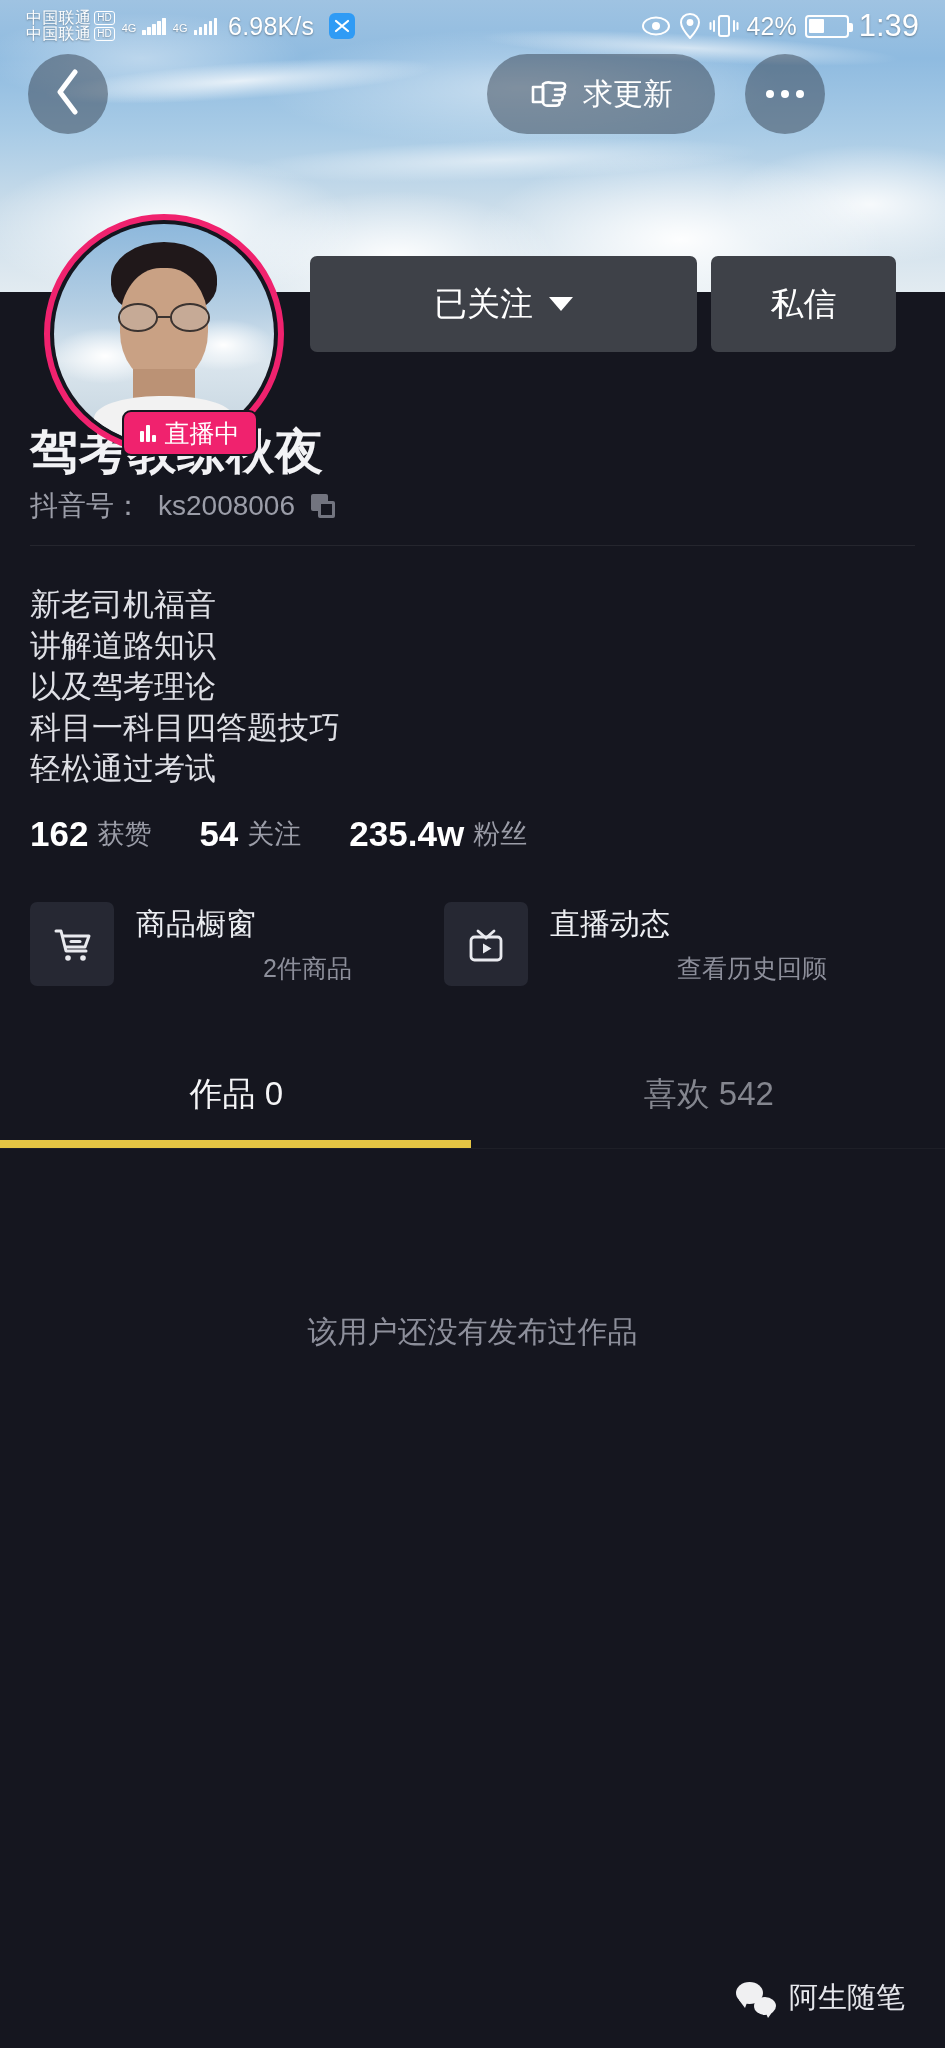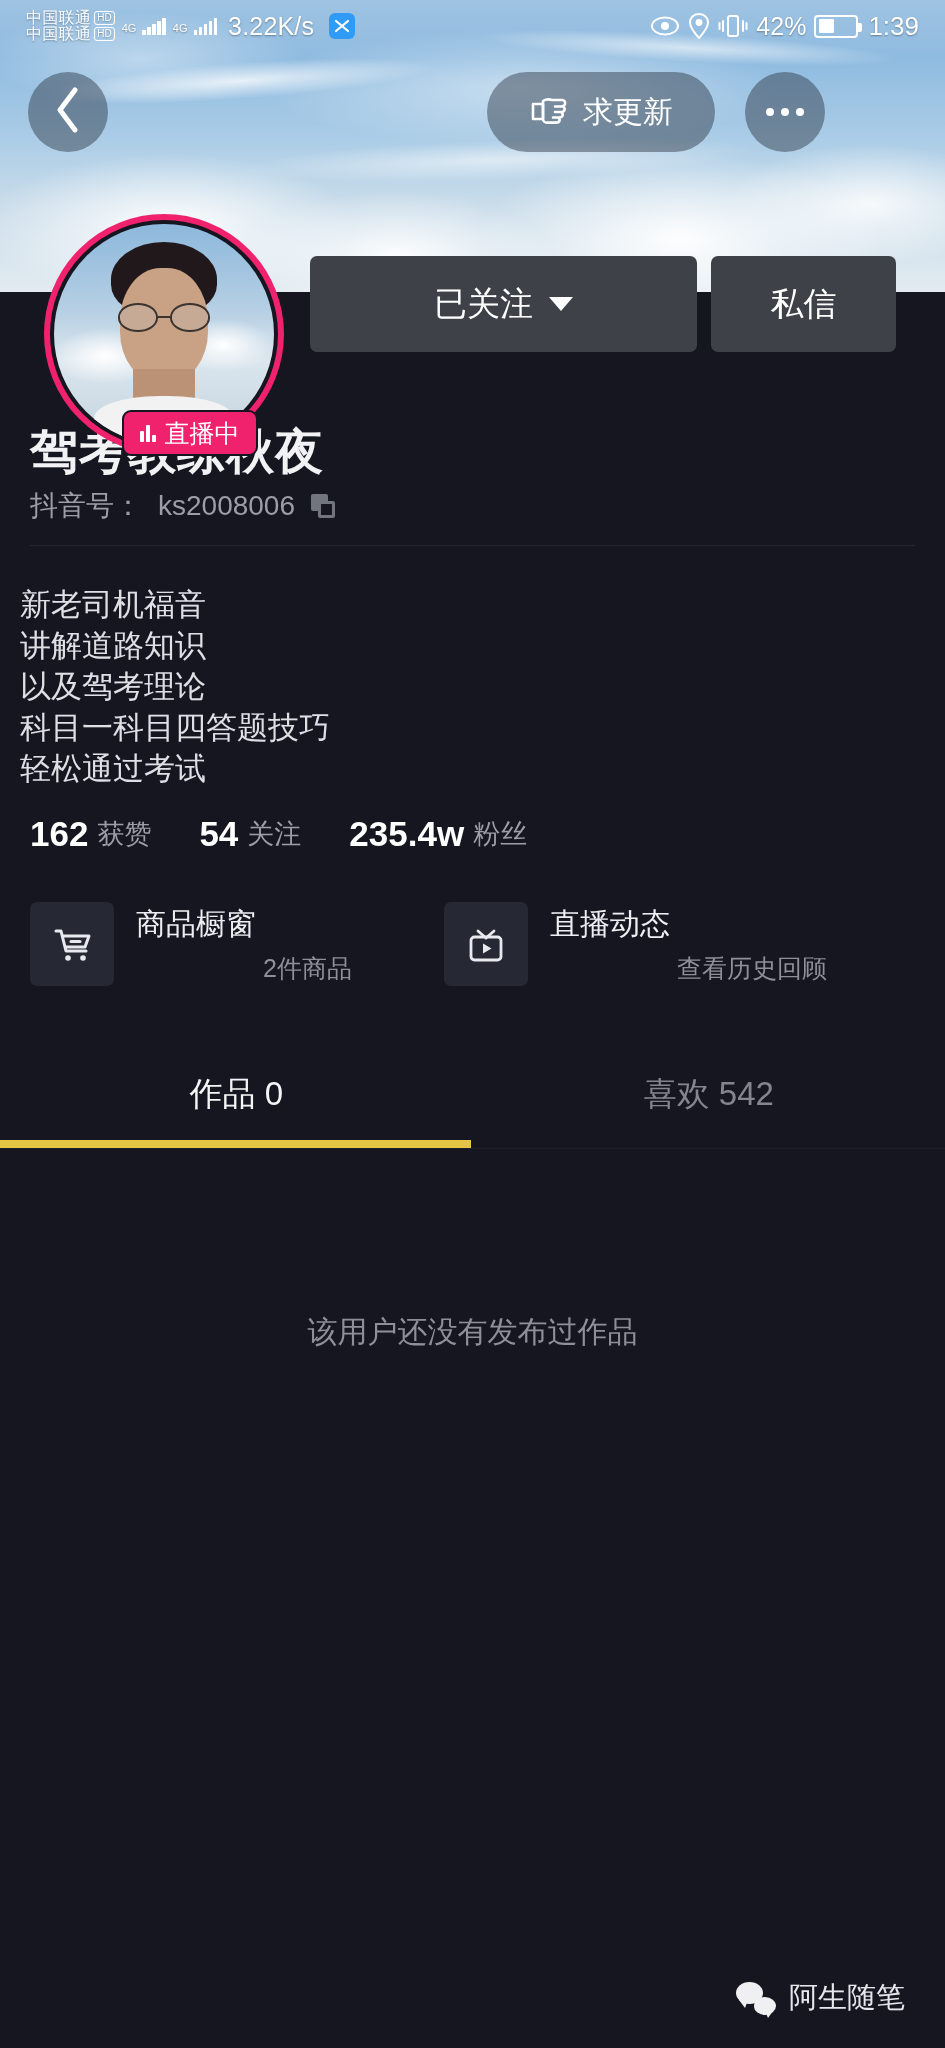--- a/index.html
+++ b/index.html
@@ -88,27 +88,26 @@
   .eye-ic, .loc-ic, .vib-ic { display:flex; align-items:center; }
   .batt {
     width:44px; height:23px; border:2.4px solid #fff; border-radius:4px;
     position:relative; display:flex; align-items:center; padding:2.5px;
   }
   .batt::after {
     content:""; position:absolute; right:-6px; top:6px;
     width:4px; height:9px; background:#fff; border-radius:0 2px 2px 0;
   }
   .batt > span { display:block; height:100%; width:42%; background:#fff; border-radius:1px; }
-  .clock { font-size:26px; margin-left:2px; }
+  .clock { font-size:31px; margin-left:2px; }
 
   
   .topnav {
-    position:absolute; left:0; top:72px; width:853px; height:86px;
+    position:absolute; left:0; top:54px; width:853px; height:86px;
     z-index:5;
-    font-family:Liberation Mono, monospace;
   }
   .circle-btn {
     position:absolute; top:0;
     width:80px; height:80px; border-radius:50%;
     background:rgba(40,48,62,.45);
     display:flex; align-items:center; justify-content:center;
   }
   .back-btn { left:28px; }
   .more-btn { right:28px; letter-spacing:3px; }
   .dots { display:flex; gap:7px; }
@@ -239,21 +238,21 @@
     border:3px solid #72747f; border-radius:2px; background:#15161f;
   }
 
   .divider {
     position:absolute; left:30px; top:253px; width:885px; height:1px;
     background:rgba(255,255,255,.07);
   }
 
   
   .bio {
-    position:absolute; left:20px; top:292px;
+    position:absolute; left:30px; top:292px;
     color:#dfe0e6; font-size:31px; line-height:41px;
   }
   .bio div { white-space:nowrap; }
 
   
   .stats {
     position:absolute; left:30px; top:522px;
     display:flex; align-items:baseline; gap:48px;
   }
   .stat { display:flex; align-items:center; gap:9px; white-space:nowrap; }
@@ -367,21 +366,21 @@
         <span class="g4">4G</span>
         <span class="bars">
             <i></i>
             <i></i>
             <i></i>
             <i></i>
             <i></i>
           </span>
       </div>
 
-      <span class="netspeed">3.22K/s</span>
+      <span class="netspeed">6.98K/s</span>
 
       <span class="wxicon">
         <svg width="18" height="18" viewBox="0 0 18 18">
           <path d="M3 4 L15 14 M15 4 L3 14" stroke="#fff" stroke-width="2.2" fill="none" stroke-linecap="round"></path>
         </svg>
       </span>
     </div>
 
     <div class="sb-right">
       <span class="eye-ic">

